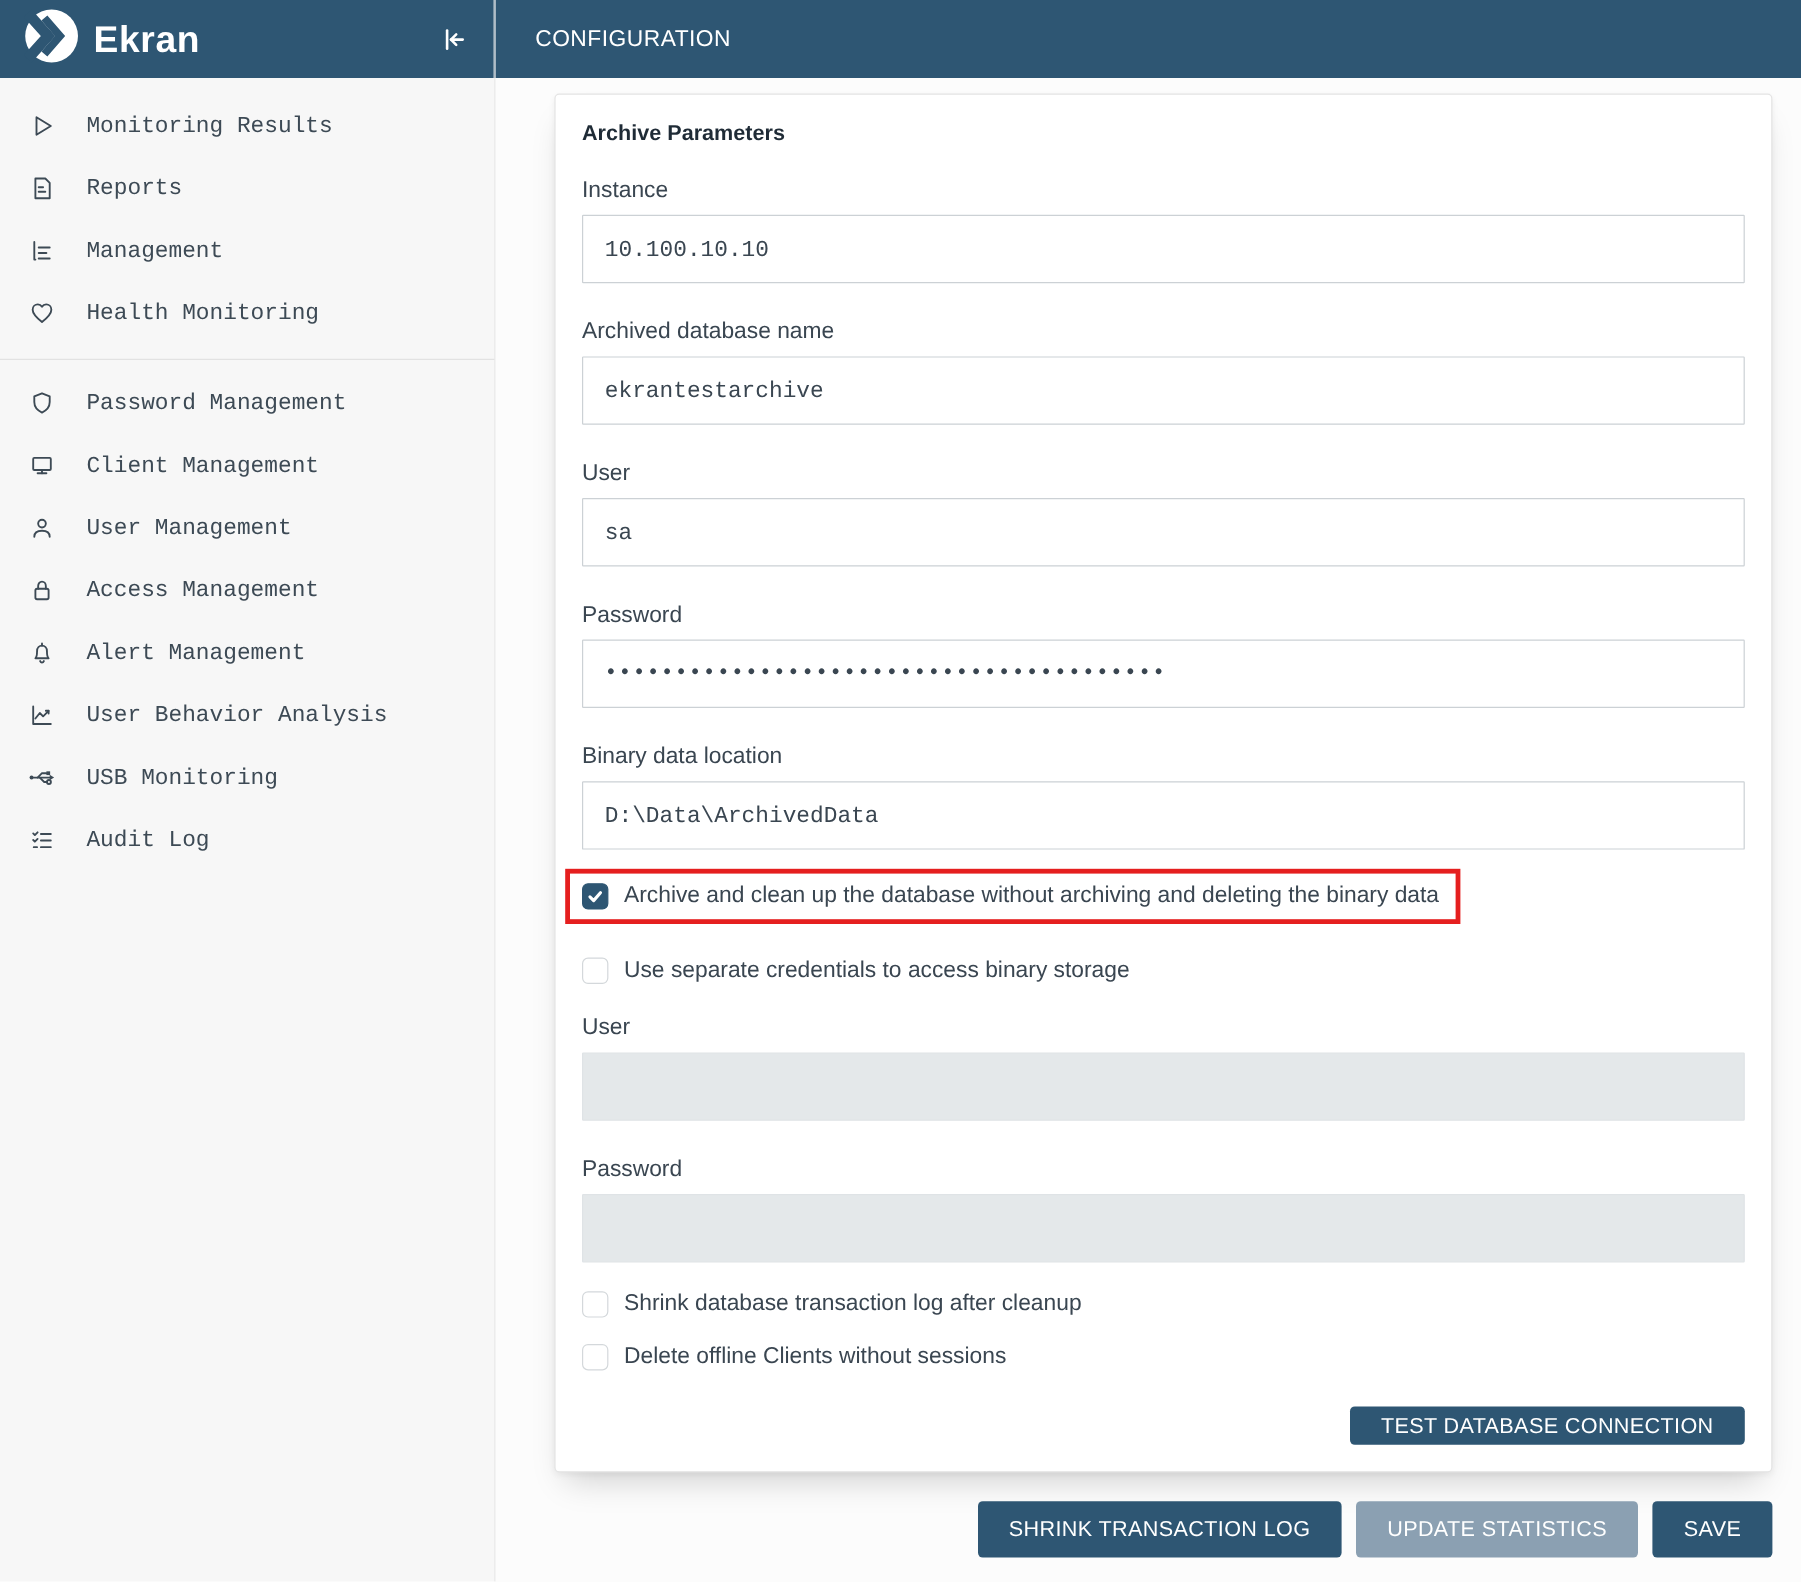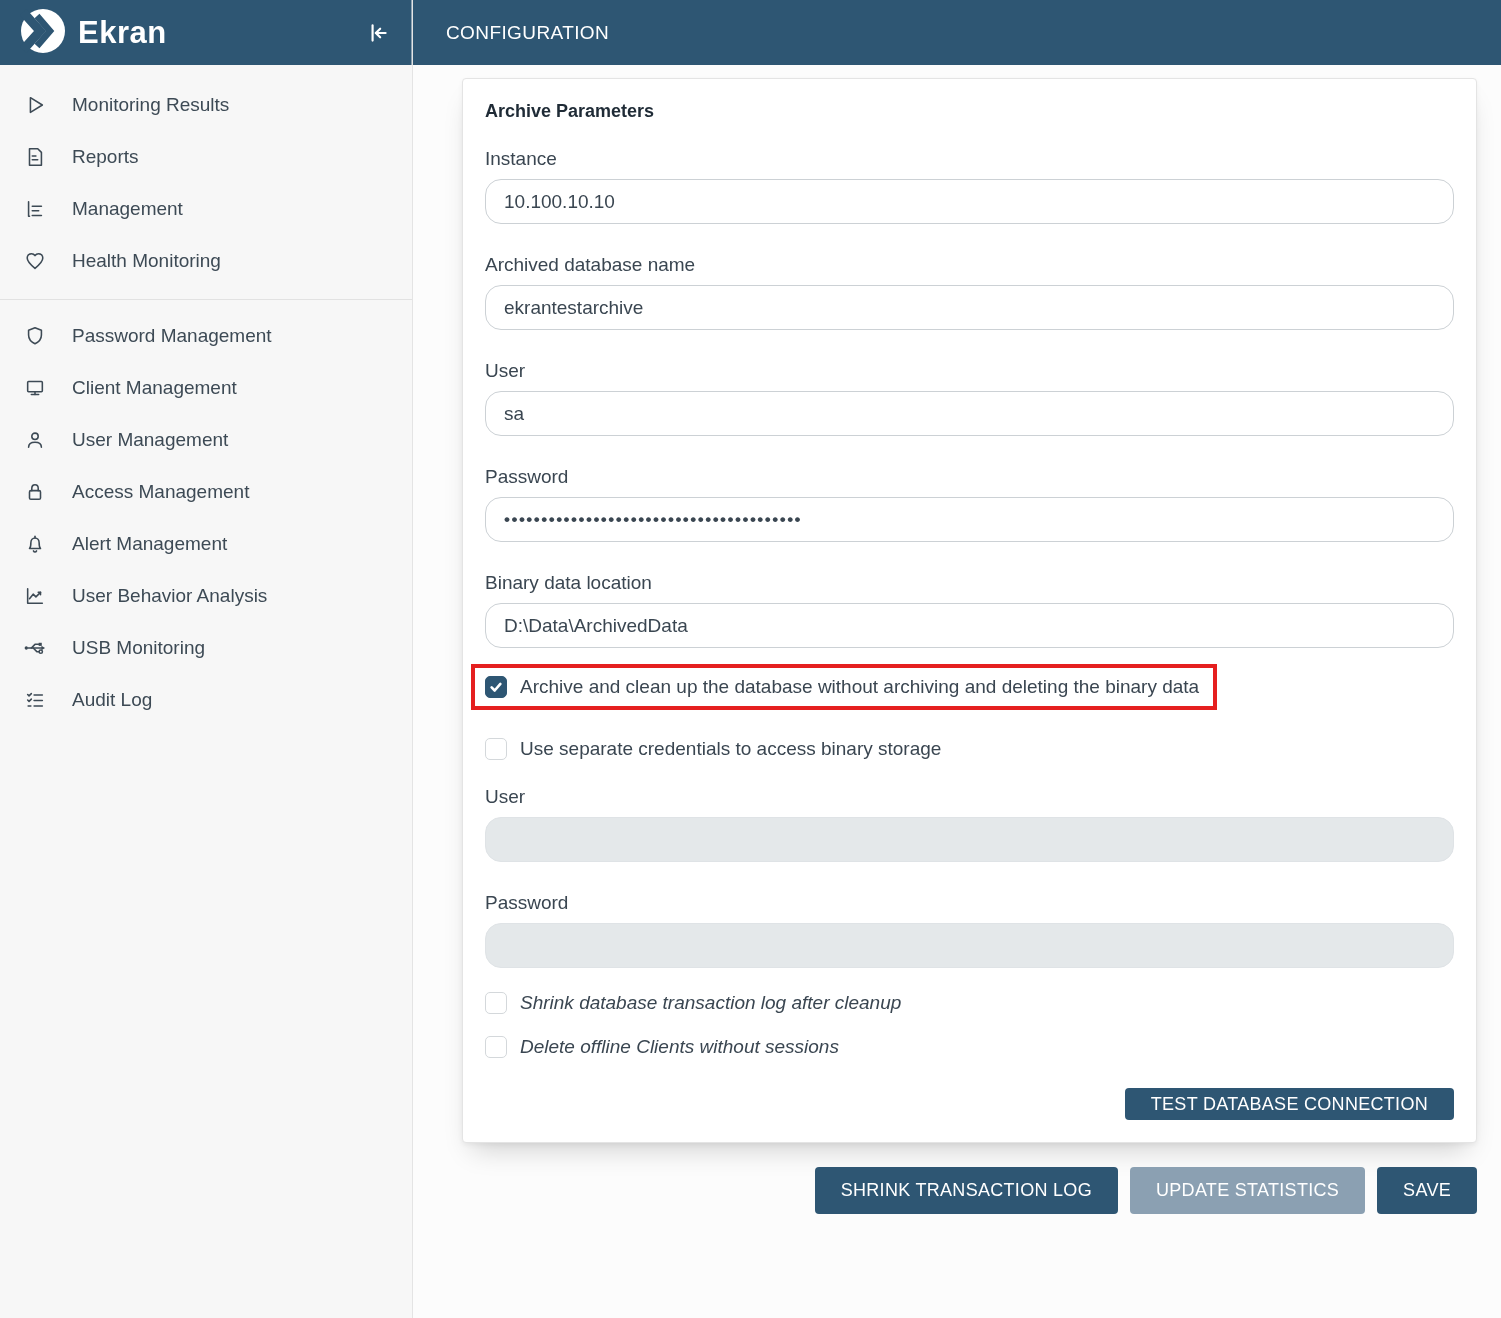--- a/index.html
+++ b/index.html
@@ -17,21 +17,21 @@
     border-right: 1px solid #e4e4e4; display: flex; flex-direction: column;
   }
   .sidebar-header {
     height: 65px; background: #2e5673; display: flex; align-items: center;
     justify-content: space-between; padding: 0 18px 0 20px;
     border-right: 1px solid rgba(255,255,255,0.45);
   }
   .logo { display: flex; align-items: center; gap: 12px; }
   .logo-text { color: #fff; font-size: 31px; font-weight: bold; letter-spacing: 0.5px; }
   .collapse-btn { width: 30px; height: 30px; display: flex; align-items: center; justify-content: center; cursor: pointer; background: none; border: none; padding: 0; }
-  .nav { padding-top: 14px; }
+  .nav { padding-top: 14px; font-family: Liberation Mono, monospace; }
   .nav-item {
     height: 52px; display: flex; align-items: center; padding-left: 22px;
     gap: 24px; color: #3d4a55; font-size: 19px; cursor: pointer;
   }
   .nav-item .icon { width: 26px; height: 26px; display: flex; align-items: center; justify-content: center; flex: 0 0 26px; }
   .nav-item svg { stroke: #3d4a55; fill: none; stroke-width: 1.7; stroke-linecap: round; stroke-linejoin: round; }
   .nav-divider { border-top: 1px solid #e2e2e2; margin: 12px 0 10px 0; }
 
   
   .main { flex: 1; display: flex; flex-direction: column; background: #fcfcfc; }
@@ -43,41 +43,41 @@
   .content { padding: 13px 24px 0 49px; }
   .card {
     background: #fff; border: 1px solid #e4e4e4; border-radius: 4px;
     box-shadow: 0 16px 26px -10px rgba(0,0,0,0.18), 0 2px 5px rgba(0,0,0,0.05);
     padding: 22px 22px 22px 22px;
   }
   .card-title { font-size: 18px; font-weight: bold; color: #1f2b36; margin: 0 0 26px 0; }
   .field { margin-bottom: 30px; }
   .field-label { display: block; font-size: 19px; color: #3a4651; margin-bottom: 9px; }
   .text-input {
-    display: block; width: 100%; height: 45px; border: 1px solid #ccd1d5; border-radius: 16px;
-    font-family: Liberation Sans, sans-serif; font-size: 19px; color: #3a4651; padding: 0 18px; background: #fff; outline: none;
+    display: block; width: 100%; height: 57px; border: 1px solid #ccd1d5; border-radius: 1px;
+    font-family: Liberation Mono, monospace; font-size: 19px; color: #3a4651; padding: 0 18px; background: #fff; outline: none;
   }
   .text-input.password { font-weight: bold; letter-spacing: 1.5px; font-size: 17px; }
   .text-input.disabled { background: #e4e8ea; border-color: #dfe3e6; }
 
   .checkbox-row { display: flex; align-items: center; gap: 13px; font-size: 19px; color: #3a4651; }
   .cb {
     width: 22px; height: 22px; flex: 0 0 22px; border: 1px solid #d4d8db;
     border-radius: 5px; background: #fff; display: flex; align-items: center; justify-content: center;
     cursor: pointer;
   }
   .cb.checked { background: #2e5673; border-color: #2e5673; }
   .cb svg { stroke: #fff; fill: none; stroke-width: 3; stroke-linecap: round; stroke-linejoin: round; }
 
   .red-box {
     display: inline-flex; border: 4px solid #e51f1f;
     padding: 8px 14px 8px 10px; margin: 16px 0 14px -14px;
   }
   .row-sep { margin: 14px 0 26px 0; }
-  .row-plain { margin: 24px 0 0 0; font-style: italic; }
+  .row-plain { margin: 24px 0 0 0; }
   .row-plain + .row-plain { margin-top: 22px; }
 
   .test-row { display: flex; justify-content: flex-end; margin-top: 30px; }
   .btn {
     background: #2e5673; color: #fff; border: none; border-radius: 4px; height: 32px;
     font-family: inherit; font-size: 18px; letter-spacing: 0.3px; padding: 0 26px; cursor: pointer;
   }
   .actions { display: flex; justify-content: flex-end; gap: 12px; margin-top: 24px; }
   .actions .btn { height: 47px; }
   .btn.muted { background: #8ba0b2; text-align: center; }

